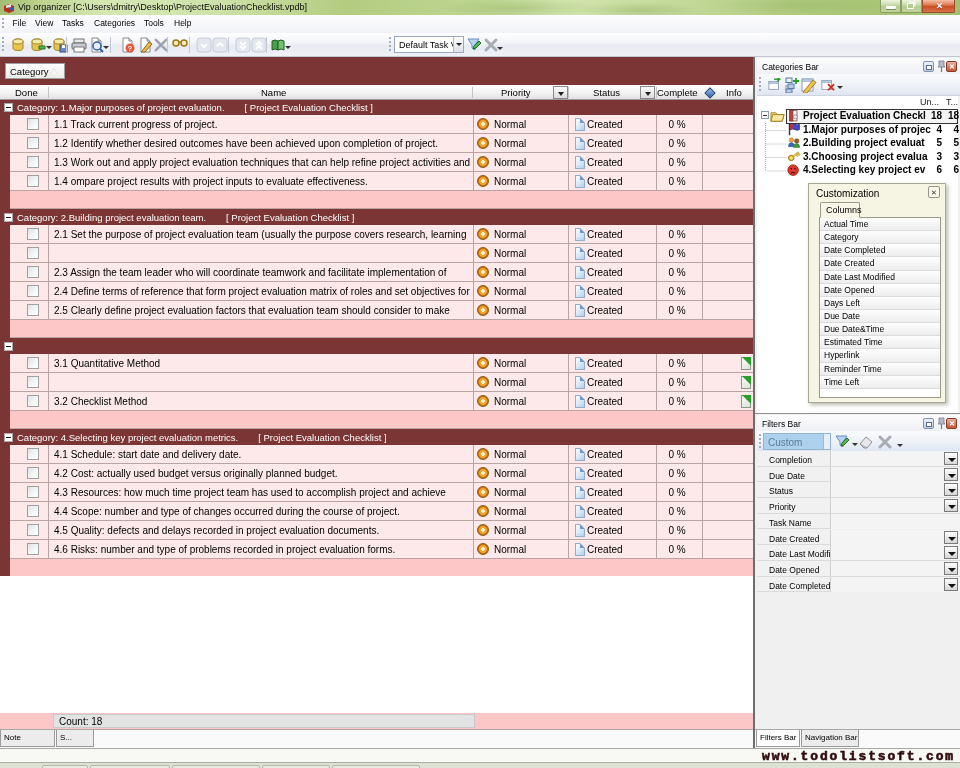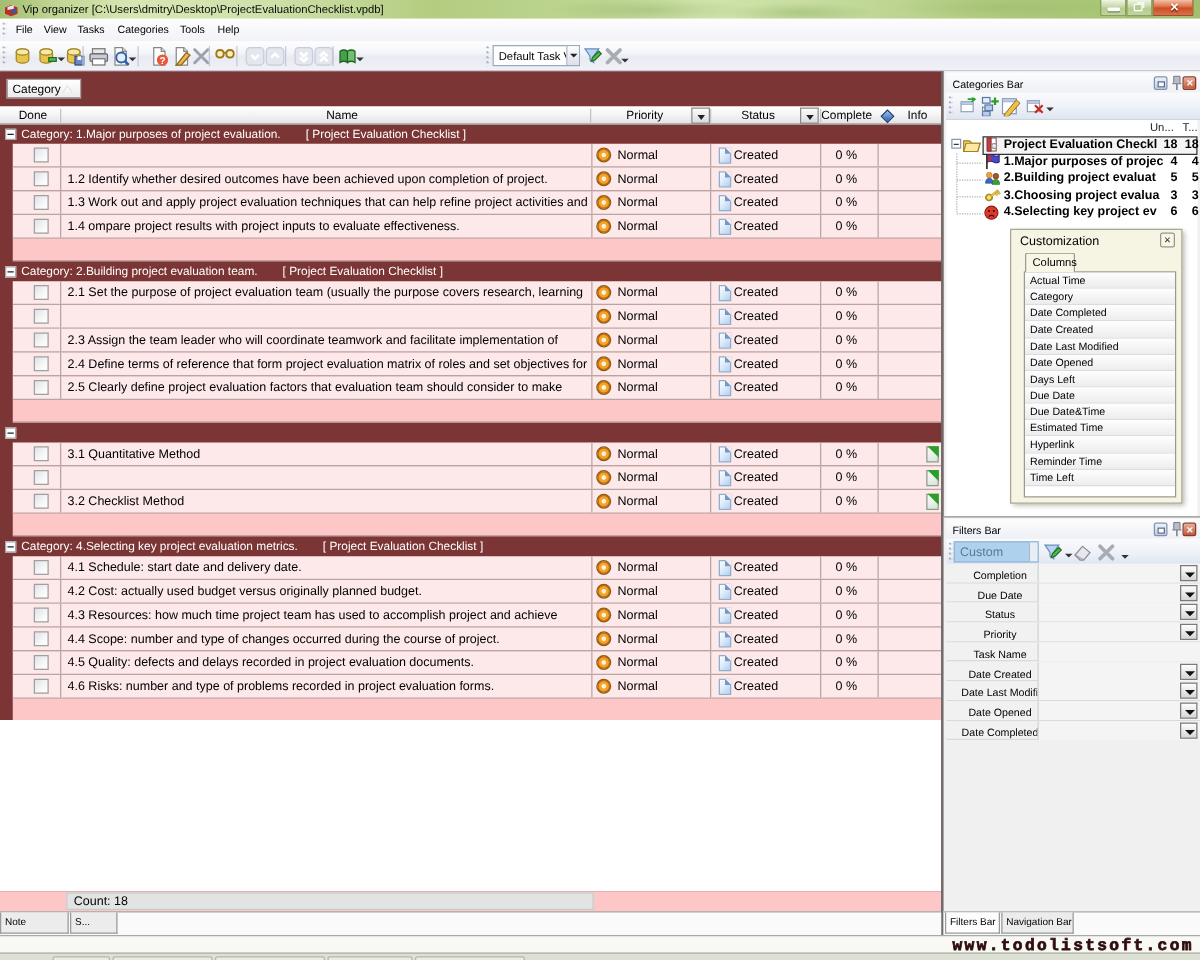--- a/index.html
+++ b/index.html
@@ -89,21 +89,21 @@
 .tnode .ttxt { position:absolute; top:0px; }
 .tnum { position:absolute; top:0px; font-weight:bold; text-align:right; width:22px; }
 #rootsel { position:absolute; border:1px solid #333; background:#f4f4f4; }
 
 
 #filters { position:absolute; left:0px; top:356px; width:205px; height:335px; background:#f0f0f0; border-top:1px solid #909090; }
 #ftoolbar { position:absolute; left:2px; top:17px; width:203px; height:21px; background:linear-gradient(180deg,#fafbfd 0%,#eef1f7 55%,#dfe6f2 100%); border-bottom:1px solid #cfd4e0; }
 #fcombo { position:absolute; left:6px; top:2px; width:68px; height:17px; background:#aed2ee; border:1px solid #90b4d4; }
 #fcombo .t { position:absolute; left:4px; top:3px; font-size:10px; color:#5a7a96; }
 #fcombo .d { position:absolute; right:0px; top:0px; width:7px; height:15px; background:#e8eef4; border-left:1px solid #a0b8d0; }
-.frow { position:absolute; left:2px; width:203px; height:15.7px; background:#f1f1f1; border-bottom:1px solid #dadada; font-size:8.5px;text-align:center; }
+.frow { position:absolute; left:2px; width:203px; height:15.7px; background:#f1f1f1; border-bottom:1px solid #dadada; font-size:8.5px; }
 .frow .flabel { position:absolute; left:12px; top:4px; width:62px; overflow:hidden; white-space:nowrap; }
 .frow .fval { position:absolute; left:73px; top:0; width:130px; height:15px; background:#f4f4f4; border-left:1px solid #d0d0d0; }
 .fdrop { position:absolute; left:187px; top:1px; width:14px; height:13px; background:linear-gradient(180deg,#fefefe,#d6d6d6); border:1px solid #7a7a7a; }
 .fdrop:after { content:""; position:absolute; left:3px; top:5px; border-left:4px solid transparent; border-right:4px solid transparent; border-top:4px solid #111; }
 
 
 #custom { position:absolute; left:808px; top:183px; width:138px; height:220px; background:#f6f4e2; border:1px solid #a8a896; box-shadow:2px 2px 4px rgba(80,80,60,0.4); z-index:50; }
 #custom .ctitle { position:absolute; left:7px; top:4px; font-size:10px; color:#000; }
 #custom .cclose { position:absolute; right:5px; top:2px; width:12px; height:12px; border:1px solid #98988a; border-radius:2px; background:#f8f6e8; font-size:7px; text-align:center; line-height:11px; color:#333; }
 #custom .tab { position:absolute; left:11px; top:18px; width:40px; height:16px; background:#f8f6e6; border:1px solid #9a9a8a; border-bottom:1px solid #f8f6e6; border-radius:2px 2px 0 0; font-size:9px; padding:2px 0 0 5px; z-index:2; }
@@ -262,20 +262,21 @@
     <span class="hcell" style="left:726px">Info</span>
   </div>
   <div id="gridrows">
       <div class="catrow" style="top:43px">
         <span class="minus"></span>
         <span class="ctext">Category: 1.Major purposes of project evaluation.<span style="display:inline-block;width:20px"></span>[ Project Evaluation Checklist ]</span>
       </div>
       <div class="trow" style="top:58px">
       <span class="cb"></span>
       <span class="vline" style="left:38px"></span>
+      <span class="name">1.1 Track current progress of project.</span>
       <span class="vline" style="left:463px"></span>
       <span class="picon"></span>
         <span class="pr">Normal</span>
       <span class="vline" style="left:558px"></span>
       <span class="sicon"></span>
         <span class="st">Created</span>
       <span class="vline" style="left:646px"></span>
       <span class="pct">0 %</span>
       <span class="vline" style="left:692px"></span>
 

